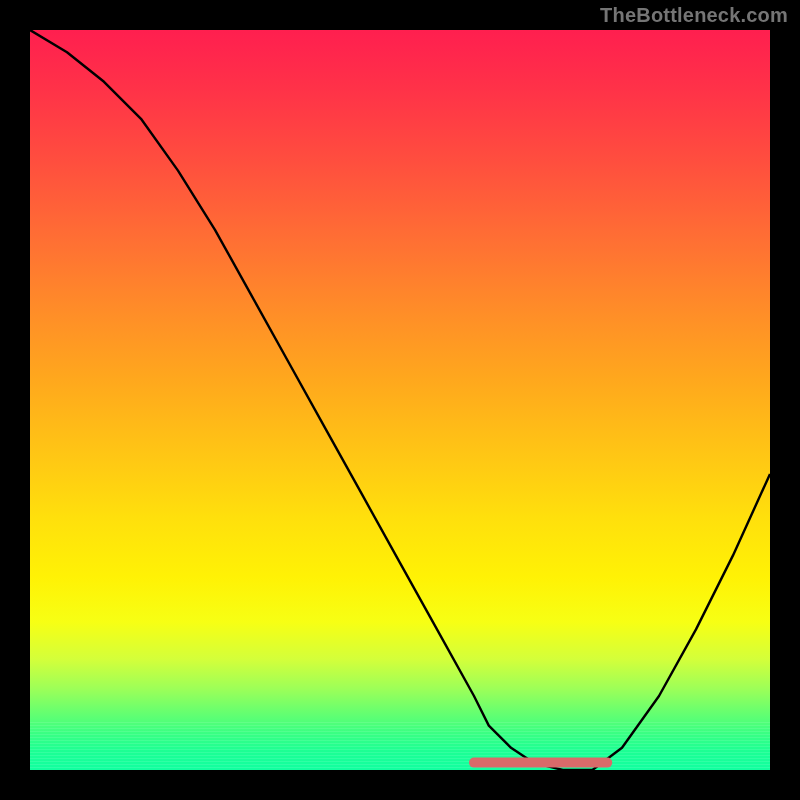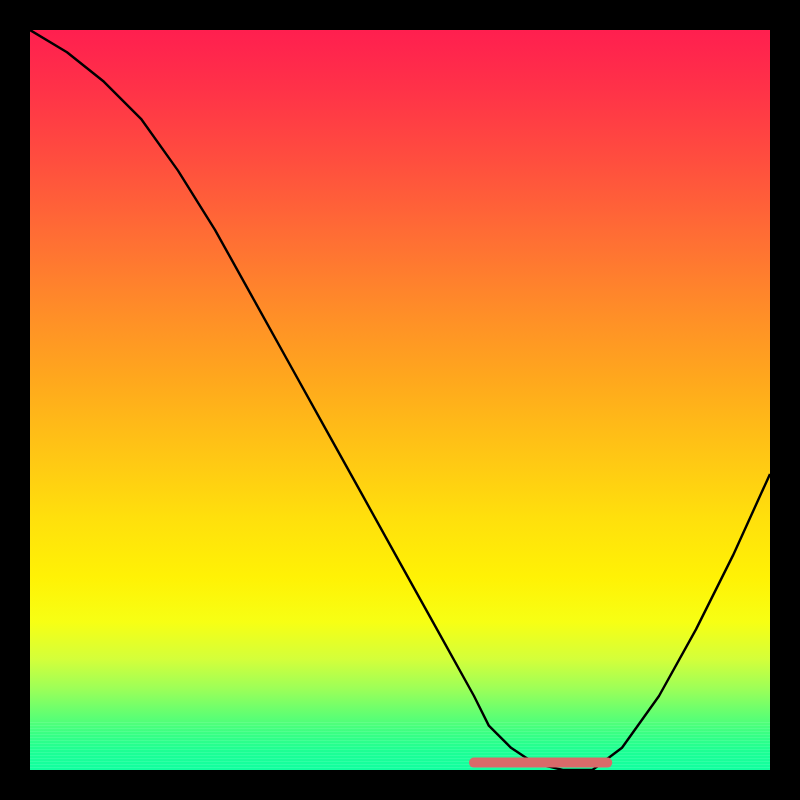--- a/index.html
+++ b/index.html
@@ -90,20 +90,21 @@
     fill: none;
     stroke: #d96a6a;
     stroke-width: 10;
     stroke-linecap: round;
   }
 </style>
 </head>
 <body>
 
 <div class="frame">
+  <div class="watermark">TheBottleneck.com</div>
 
   <div class="plot">
     <div class="gradient"></div>
     <div class="green-stripes"></div>
 
     <svg class="curve" viewBox="0 0 740 740" preserveAspectRatio="none">
       <path class="curve-path" d="M0.0 0.0 L37.0 22.2 L74.0 51.8 L111.0 88.8 L148.0 140.6 L185.0 199.8 L222.0 266.4 L259.0 333.0 L296.0 399.6 L333.0 466.2 L370.0 532.8 L407.0 599.4 L444.0 666.0 L458.8 695.6 L481.0 717.8 L503.2 732.6 L532.8 740.0 L562.4 740.0 L592.0 717.8 L629.0 666.0 L666.0 599.4 L703.0 525.4 L740.0 444.0"></path>
       <path class="marker-path" d="M444.0 732.6 L577.2 732.6"></path>
     </svg>
   </div>

